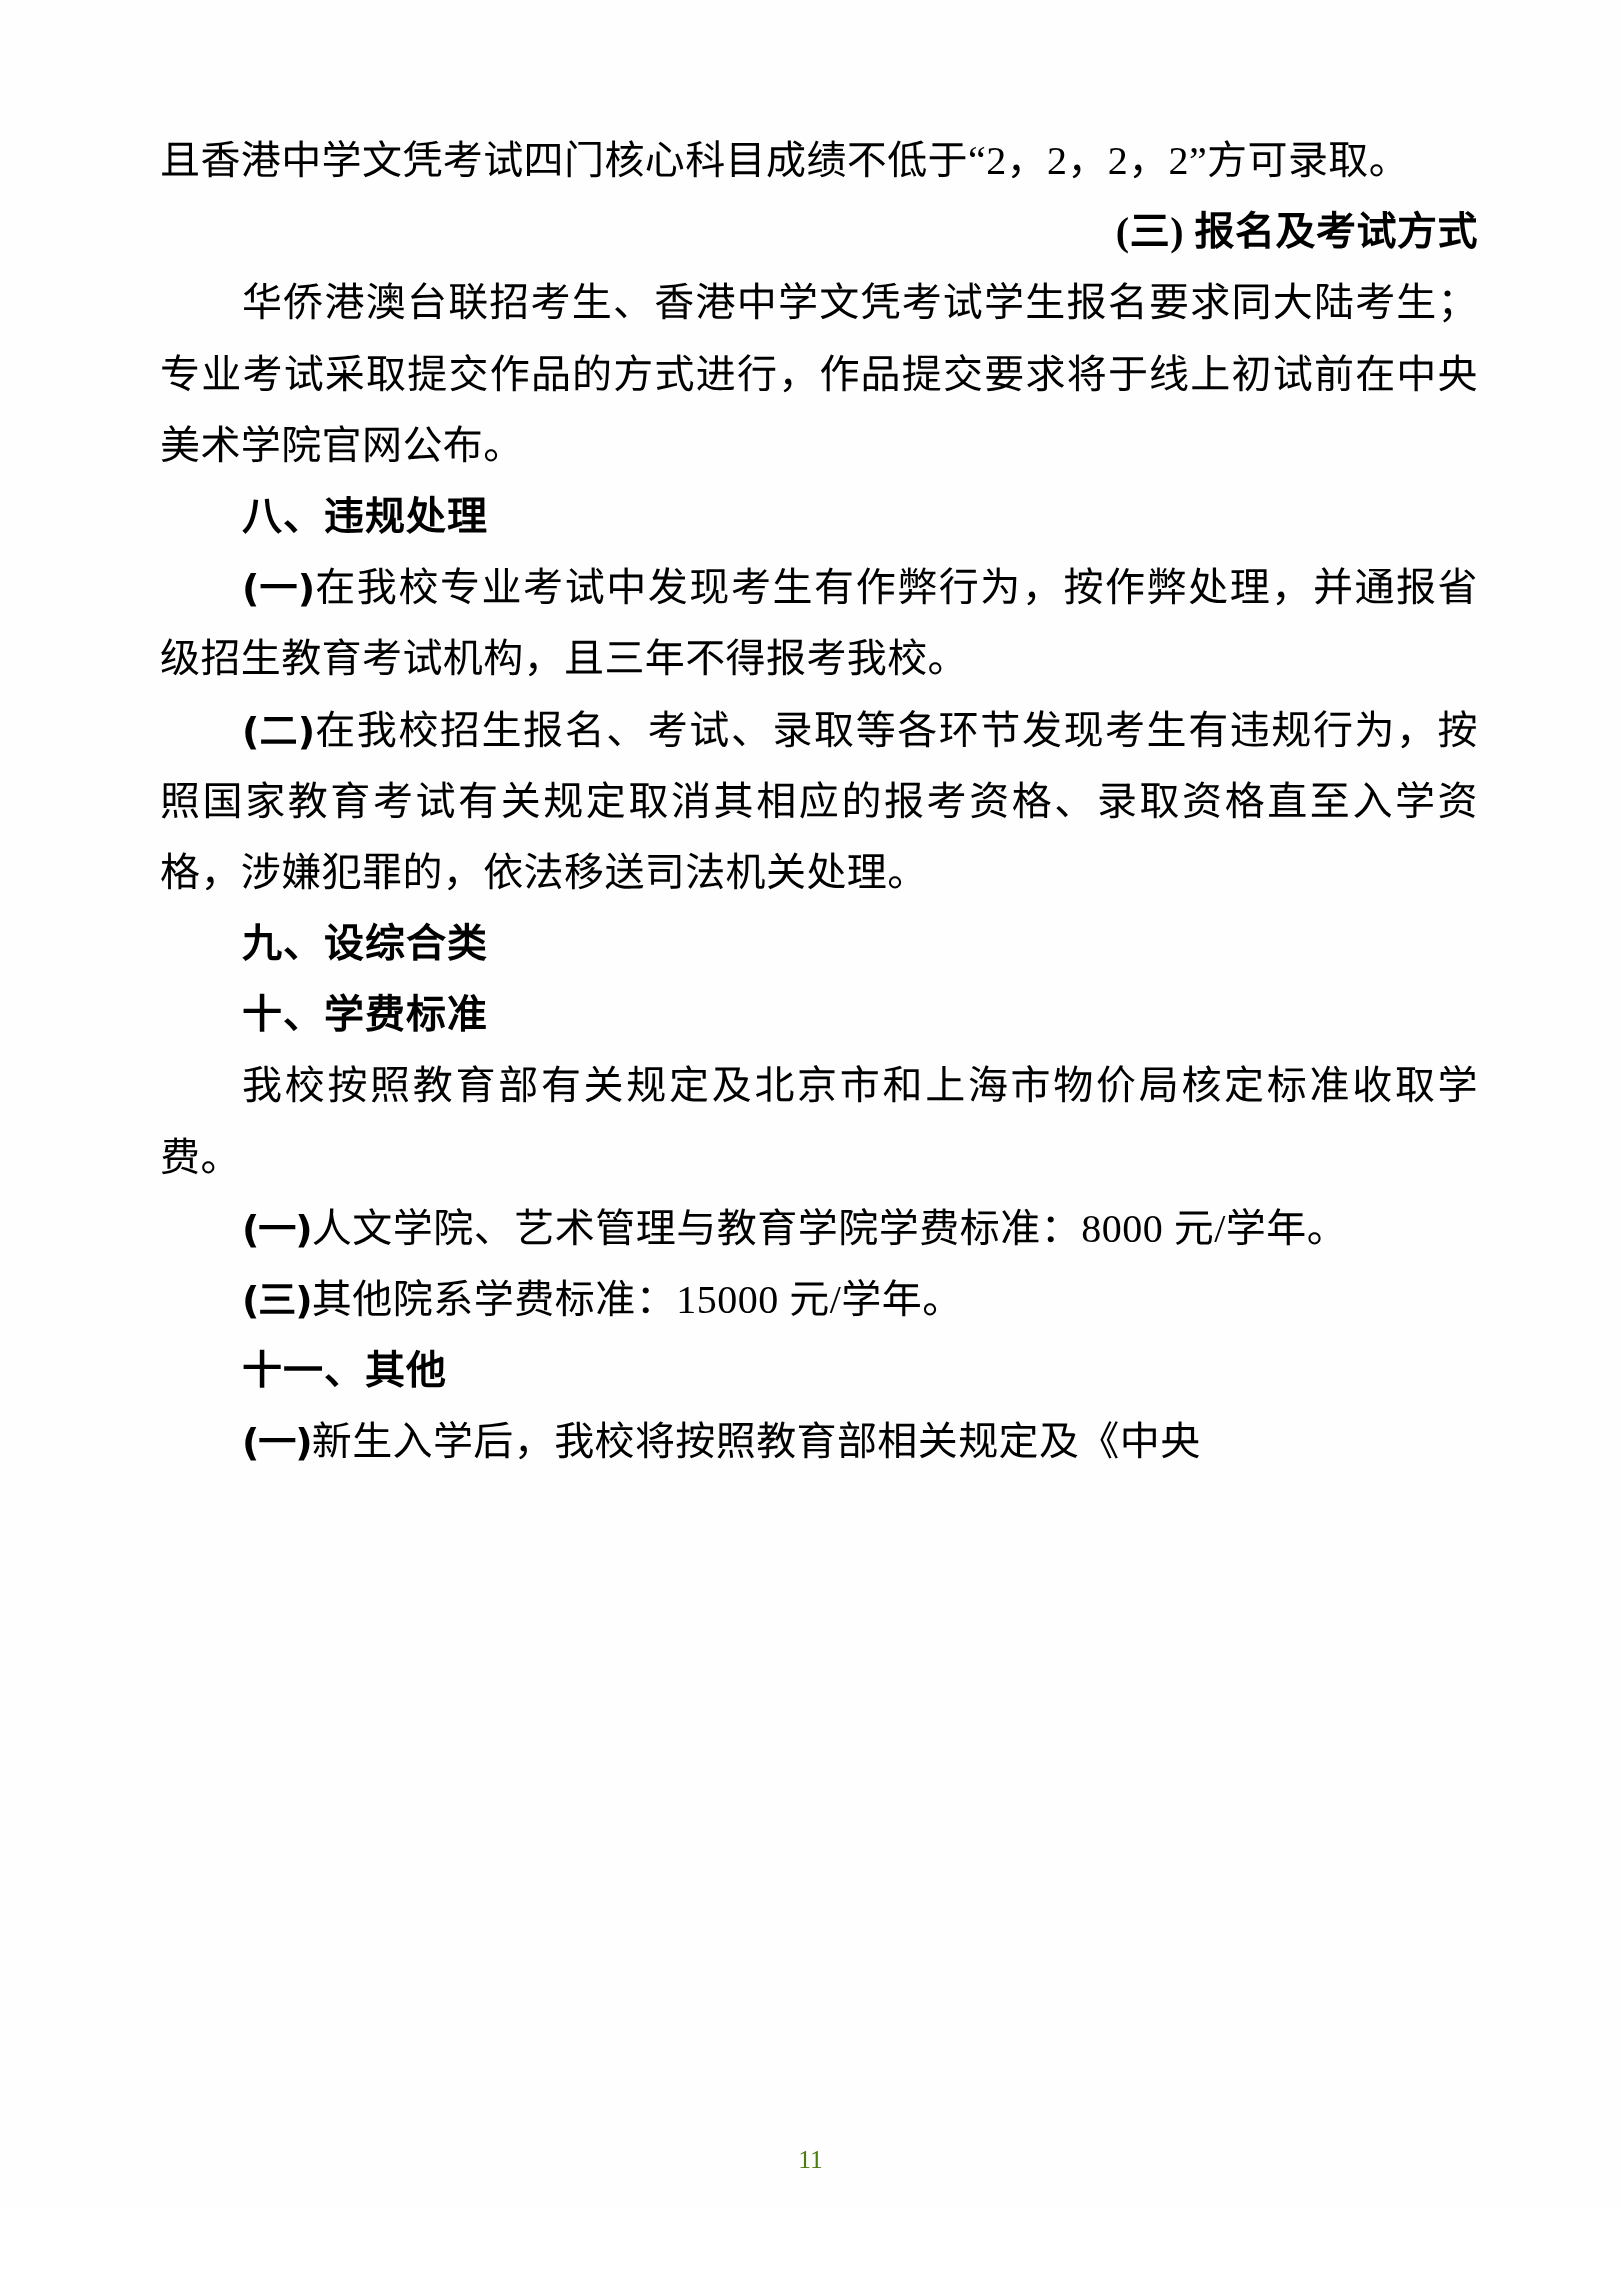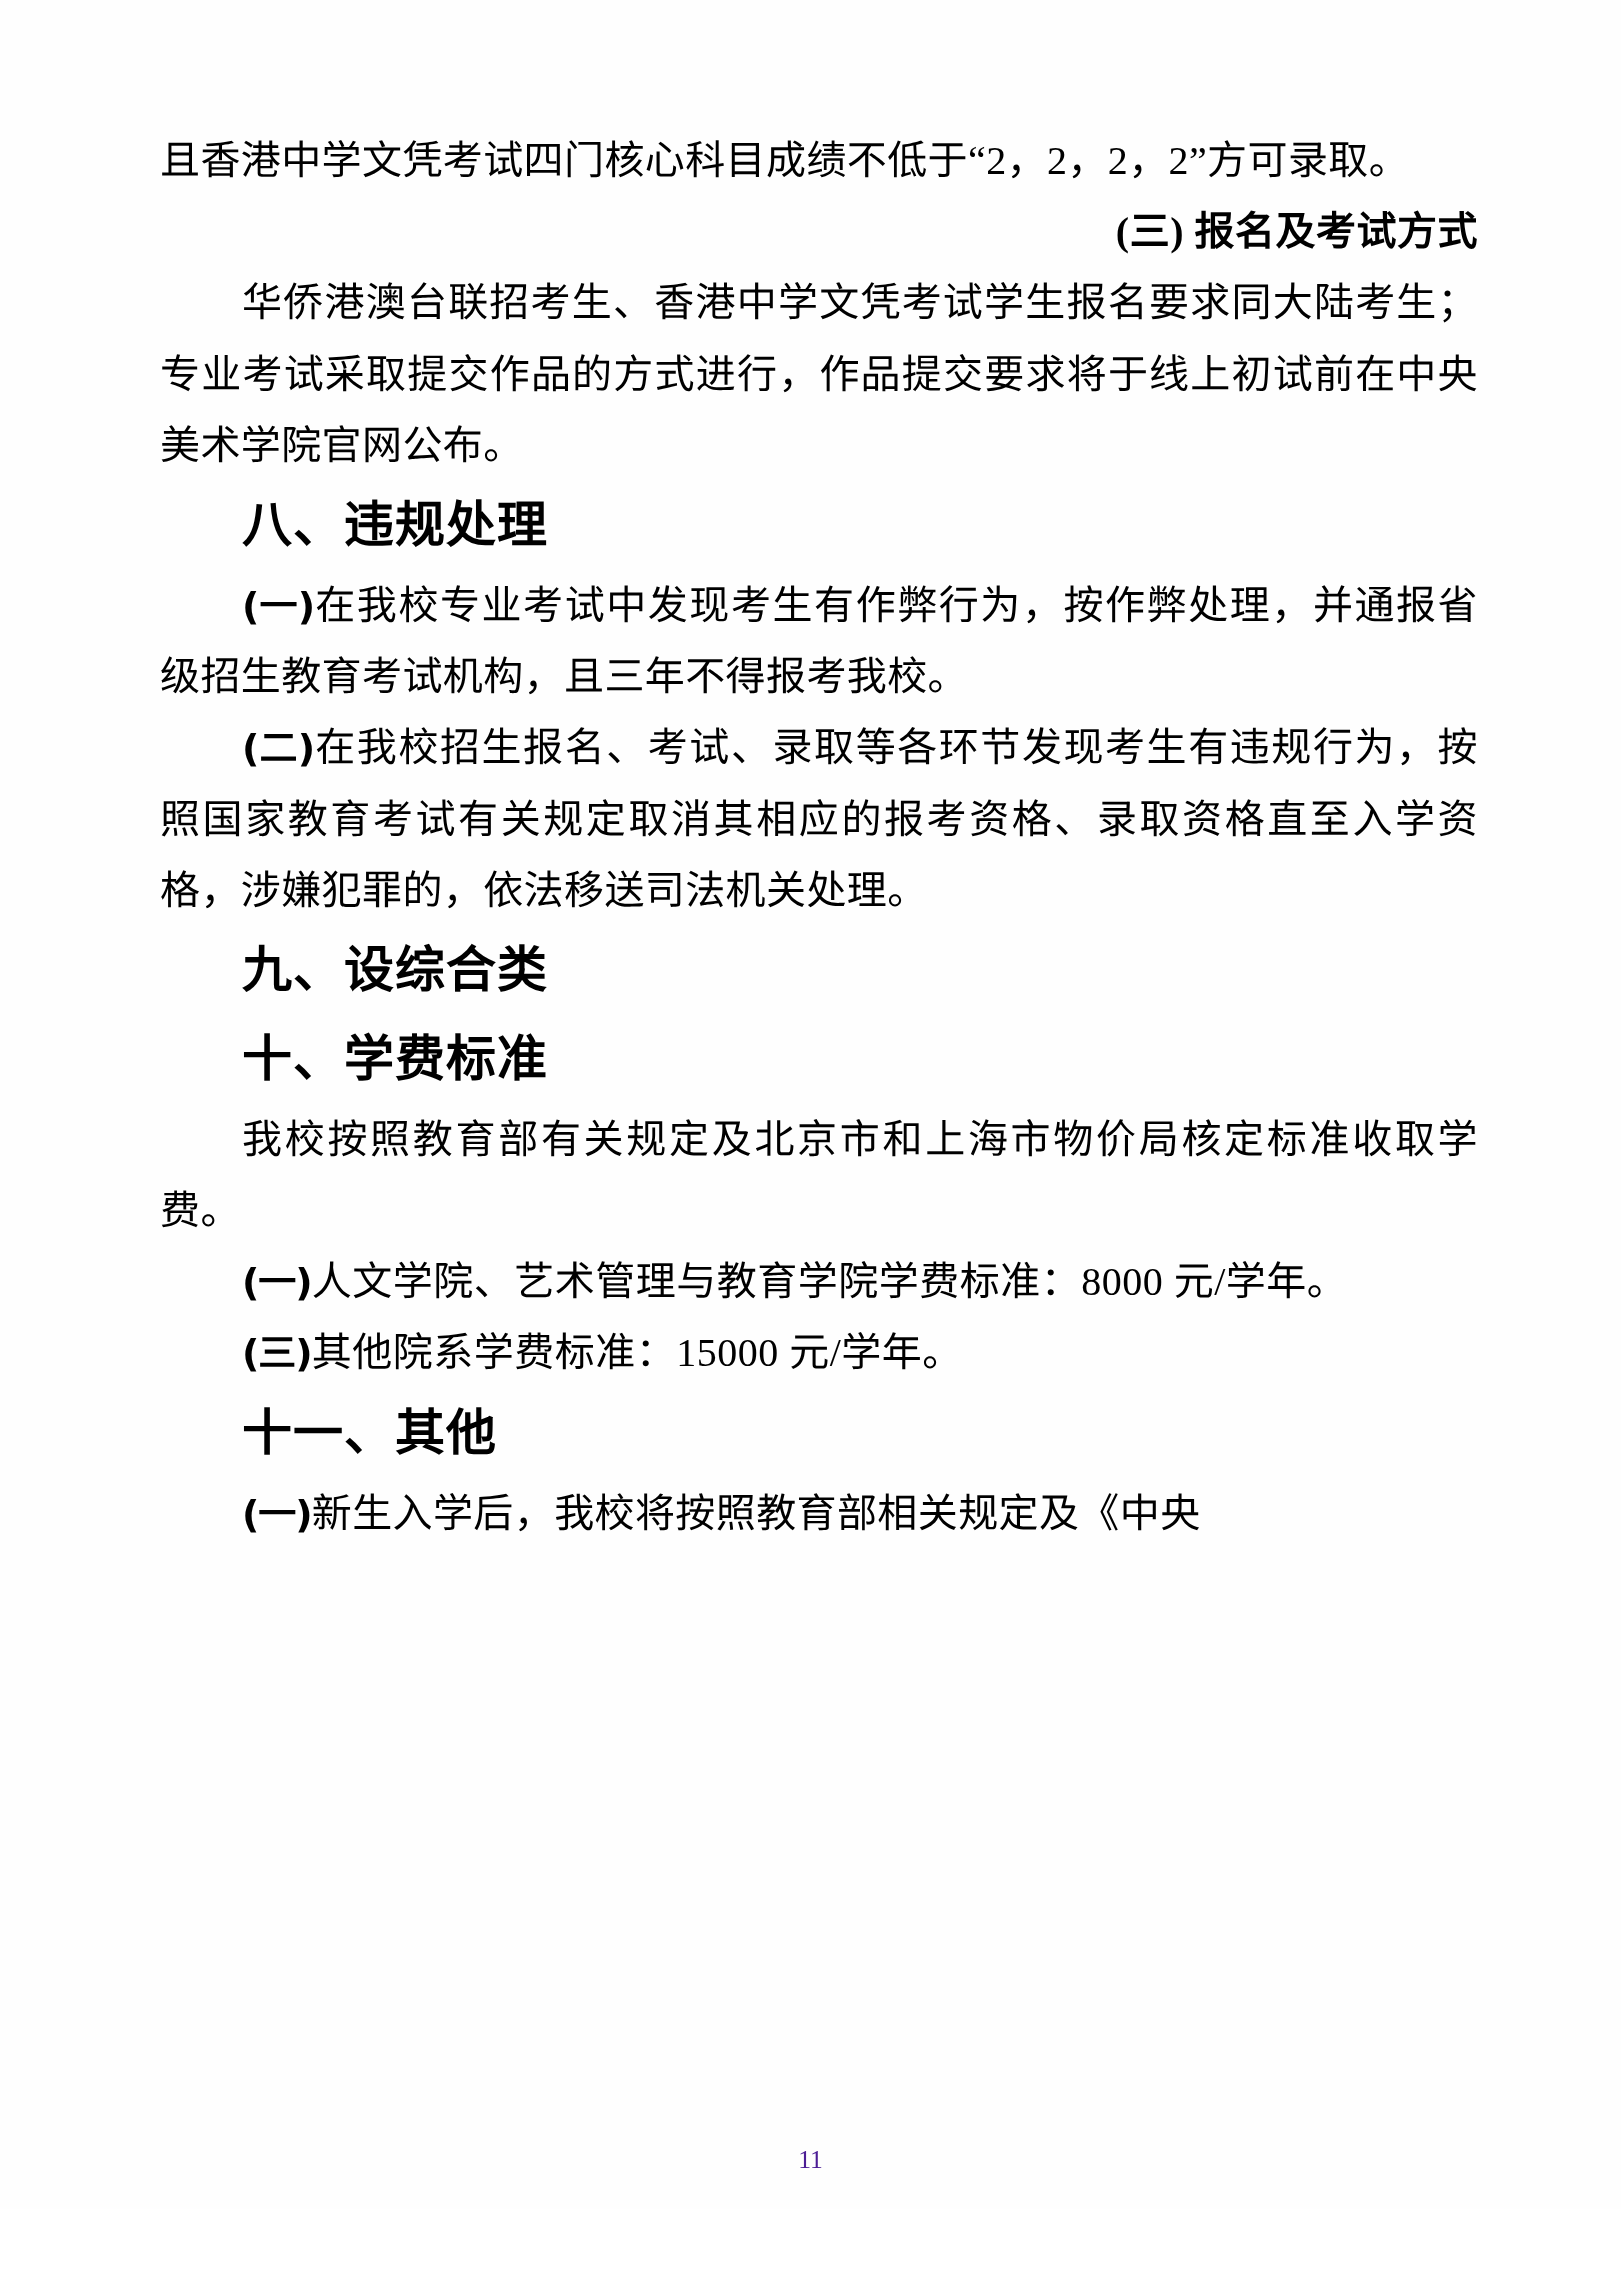--- a/index.html
+++ b/index.html
@@ -41,21 +41,21 @@
   }
   .para.indent {
     text-indent: 82px;
   }
   .para.noindent {
     text-indent: 0;
   }
   
   .section-heading {
     font-family: "DejaVu Sans", "Liberation Sans", sans-serif;
-    font-size: 50px;
+    font-size: 40px;
     font-weight: bold;
     line-height: 1.78;
     text-indent: 82px;
     letter-spacing: 1px;
     margin: 0;
   }
   
   .sub-heading {
     font-family: "Liberation Serif", "DejaVu Serif", serif;
     font-size: 40px;
@@ -78,21 +78,21 @@
     letter-spacing: 0.5px;
   }
   .page-number {
     position: absolute;
     left: 0;
     right: 0;
     top: 2145px;
     text-align: center;
     font-family: "Liberation Serif", "DejaVu Serif", serif;
     font-size: 25.5px;
-    color: #4c1d95;
+    color: #4d7c0f;
   }
 </style>
 </head>
 <body>
 
 <div class="page">
 
   <div class="content">
 
     <p class="para noindent">且香港中学文凭考试四门核心科目成绩不低于“2，2，2，2”方可录取。</p>

